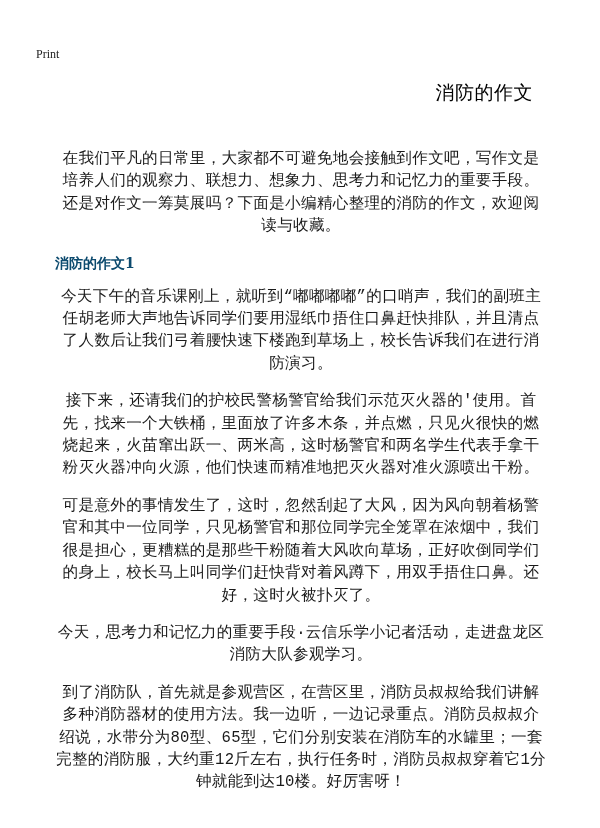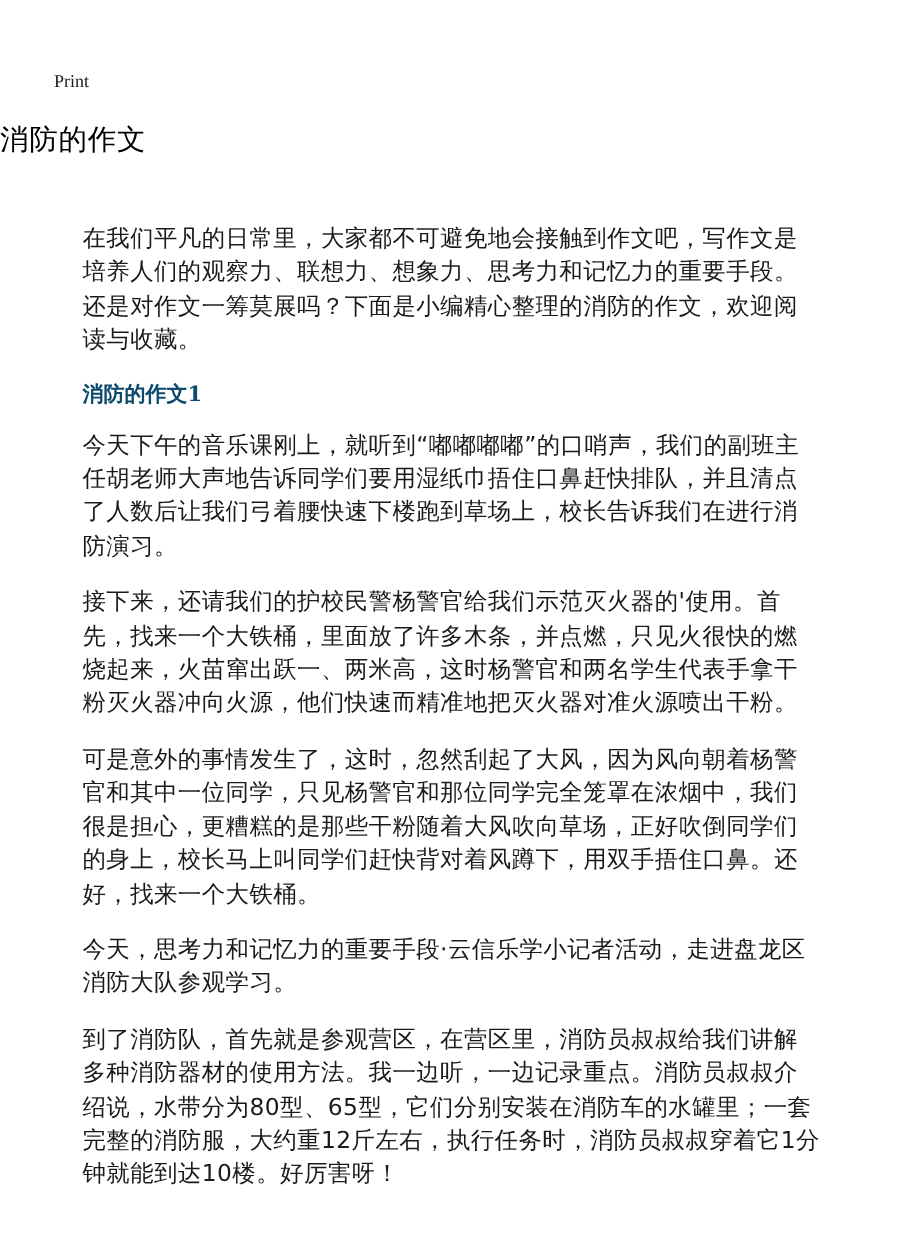--- a/index.html
+++ b/index.html
@@ -28,21 +28,21 @@
       top: 47px;
       font-family: "Liberation Serif", "DejaVu Serif", serif;
       font-size: 12px;
       color: #222222;
     }
     .doc-title {
       position: absolute;
       left: 0;
       width: 533px;
       top: 80px;
-      text-align: left;
+      text-align: right;
       font-size: 19px;
       font-weight: normal;
       margin: 0;
       color: #000000;
       letter-spacing: 0.5px;
     }
     .subtitle {
       position: absolute;
       left: 47px;
       top: 121px;
@@ -54,22 +54,23 @@
       left: 55px;
       top: 148px;
       width: 492px;
     }
     p.para {
       margin: 0 0 15px 0;
       font-size: 15.6px;
       line-height: 22.4px;
       color: #1a1a1a;
       letter-spacing: 0.3px;
-      text-align: left;
+      text-align: center;
       word-break: break-all;
+      font-family: Liberation Mono, monospace;
     }
     h2.section-heading {
       margin: 0 0 13px 0;
       font-size: 14px;
       line-height: 20px;
       font-weight: bold;
       color: #0c4a6e;
       font-family: "DejaVu Serif", "Liberation Serif", serif;
     }
   </style>
@@ -80,21 +81,21 @@
   <div class="print-label">Print</div>
   <h1 class="doc-title">消防的作文</h1>
 
   <div class="content">
     <p class="para">在我们平凡的日常里，大家都不可避免地会接触到作文吧，写作文是培养人们的观察力、联想力、想象力、思考力和记忆力的重要手段。还是对作文一筹莫展吗？下面是小编精心整理的消防的作文，欢迎阅读与收藏。</p>
 
     <section>
       <h2 class="section-heading">消防的作文1</h2>
       <p class="para">今天下午的音乐课刚上，就听到“嘟嘟嘟嘟”的口哨声，我们的副班主任胡老师大声地告诉同学们要用湿纸巾捂住口鼻赶快排队，并且清点了人数后让我们弓着腰快速下楼跑到草场上，校长告诉我们在进行消防演习。</p>
       <p class="para">接下来，还请我们的护校民警杨警官给我们示范灭火器的'使用。首先，找来一个大铁桶，里面放了许多木条，并点燃，只见火很快的燃烧起来，火苗窜出跃一、两米高，这时杨警官和两名学生代表手拿干粉灭火器冲向火源，他们快速而精准地把灭火器对准火源喷出干粉。</p>
-      <p class="para">可是意外的事情发生了，这时，忽然刮起了大风，因为风向朝着杨警官和其中一位同学，只见杨警官和那位同学完全笼罩在浓烟中，我们很是担心，更糟糕的是那些干粉随着大风吹向草场，正好吹倒同学们的身上，校长马上叫同学们赶快背对着风蹲下，用双手捂住口鼻。还好，找来一个大铁桶。</p>
+      <p class="para">可是意外的事情发生了，这时，忽然刮起了大风，因为风向朝着杨警官和其中一位同学，只见杨警官和那位同学完全笼罩在浓烟中，我们很是担心，更糟糕的是那些干粉随着大风吹向草场，正好吹倒同学们的身上，校长马上叫同学们赶快背对着风蹲下，用双手捂住口鼻。还好，这时火被扑灭了。</p>
     </section>
 
     <section>
       <p class="para">今天，思考力和记忆力的重要手段·云信乐学小记者活动，走进盘龙区消防大队参观学习。</p>
       <p class="para">到了消防队，首先就是参观营区，在营区里，消防员叔叔给我们讲解多种消防器材的使用方法。我一边听，一边记录重点。消防员叔叔介绍说，水带分为80型、65型，它们分别安装在消防车的水罐里；一套完整的消防服，大约重12斤左右，执行任务时，消防员叔叔穿着它1分钟就能到达10楼。好厉害呀！</p>
 
     </section>
   </div>
 </div>
 

